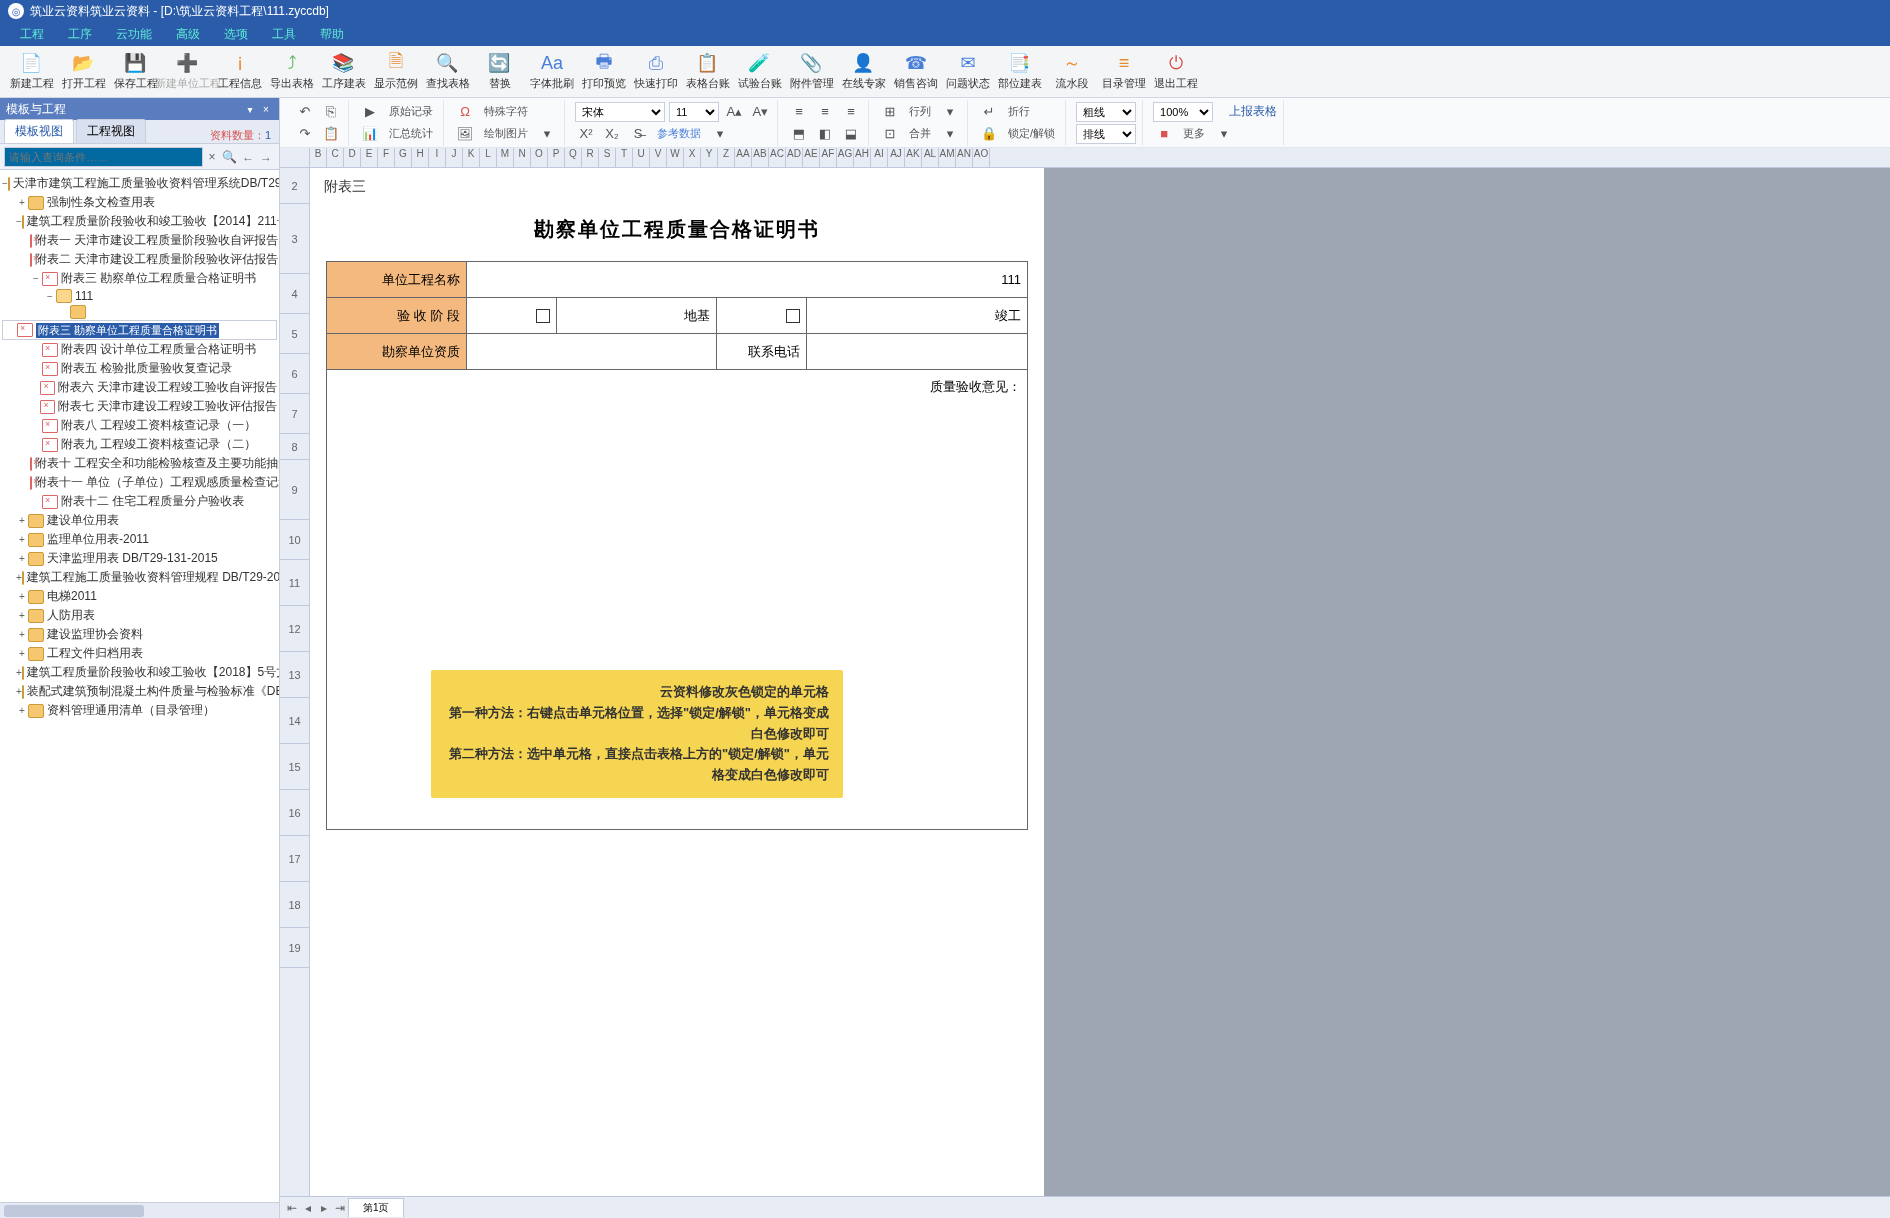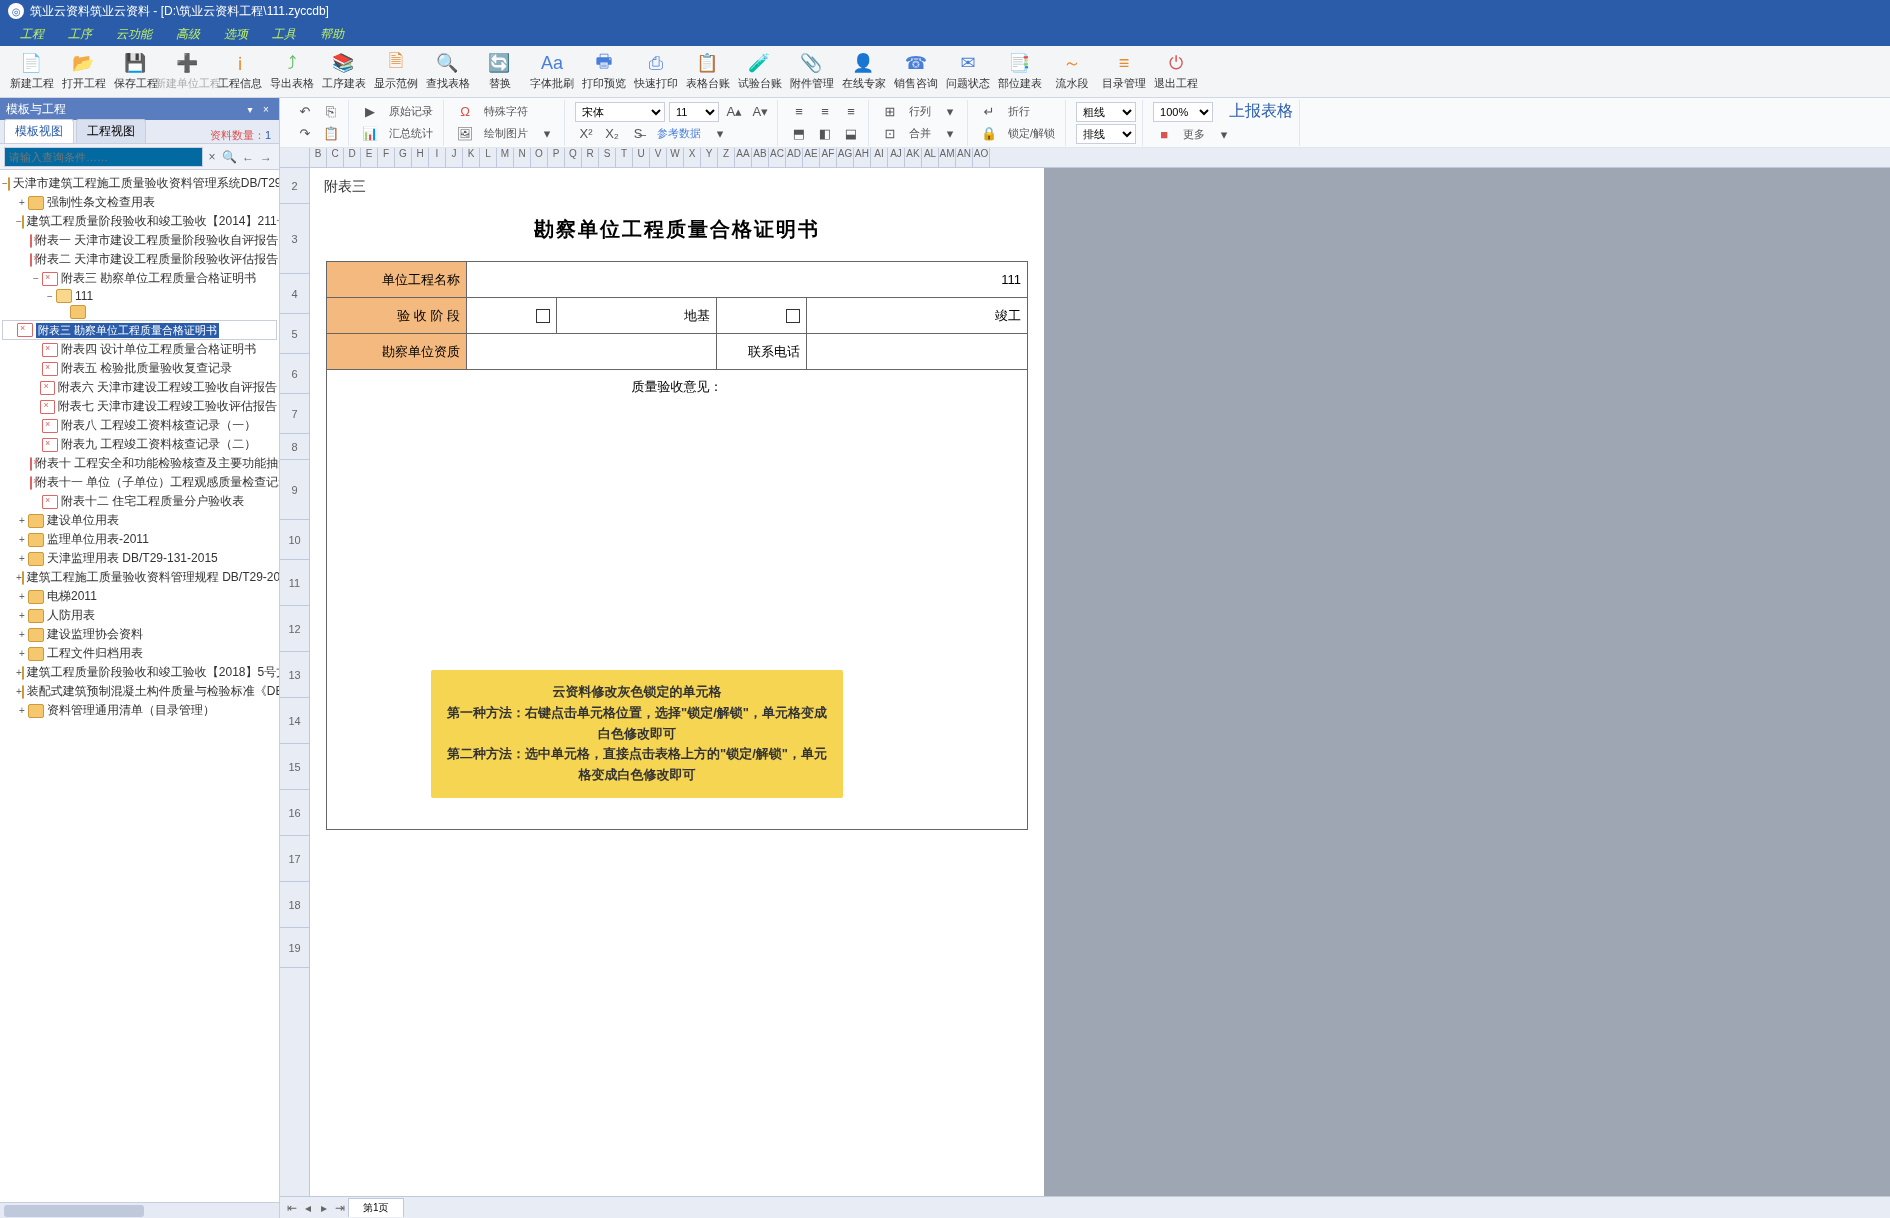--- a/index.html
+++ b/index.html
@@ -6,21 +6,21 @@
 body { background: #fff; font-size: 12px; overflow: hidden; }
 .app { width: 1890px; height: 1218px; display: flex; flex-direction: column; }
 
 
 .titlebar { height: 22px; background: #2a5caa; display: flex; align-items: center; color: #fff; padding: 0 8px; font-size: 12px; }
 .titlebar .icon { width: 16px; height: 16px; border-radius: 50%; background: #fff; margin-right: 6px; display: flex; align-items: center; justify-content: center; color: #2a5caa; font-size: 10px; }
 .titlebar .center { flex: 1; text-align: left; }
 
 
 .menubar { height: 24px; background: #2a5caa; display: flex; align-items: center; padding: 0 8px; }
-.menubar .mi { color: #bef264; padding: 2px 12px; cursor: pointer; font-style: italic; }
+.menubar .mi { color: #5eead4; padding: 2px 12px; cursor: pointer; }
 
 
 .maintoolbar { height: 52px; background: #f4f5f7; border-bottom: 1px solid #d0d6e2; display: flex; align-items: center; padding: 2px 6px; }
 .tb-btn { display: flex; flex-direction: column; align-items: center; justify-content: center; width: 52px; height: 48px; cursor: pointer; border-radius: 3px; }
 .tb-btn .ic { width: 22px; height: 22px; display: flex; align-items: center; justify-content: center; font-size: 18px; }
 .tb-btn .lbl { font-size: 11px; color: #333; margin-top: 2px; white-space: nowrap; }
 .tb-btn.disabled .lbl { color: #aaa; }
 
 
 .bodyrow { flex: 1; display: flex; min-height: 0; }
@@ -57,39 +57,39 @@
 
 
 .ribbon { height: 50px; background: #f9fafc; border-bottom: 1px solid #e2e6ee; display: flex; align-items: center; padding: 2px 8px; gap: 4px; }
 .ribbon .grp { display: flex; flex-direction: column; gap: 2px; padding: 2px 6px; border-right: 1px solid #e2e6ee; height: 46px; justify-content: center; }
 .ribbon .row { display: flex; align-items: center; gap: 4px; }
 .rb { width: 22px; height: 20px; display: flex; align-items: center; justify-content: center; cursor: pointer; border-radius: 2px; color: #555; font-size: 13px; }
 .rb.txt { width: auto; padding: 0 4px; font-size: 11px; }
 .rb.color-red { color: #d9534f; }
 .rb.color-blue { color: #4a7fd9; }
 .sel { height: 20px; border: 1px solid #c8cedc; background: #fff; font-size: 11px; padding: 0 2px; }
-.lnk { color: #2a5caa; cursor: pointer; font-size: 16px; margin-left: 12px; }
+.lnk { color: #2a5caa; cursor: pointer; font-size: 12px; margin-left: 12px; }
 .sheet-gutter-top { height: 20px; background: #e8ecf4; border-bottom: 1px solid #c0c8dc; display: flex; }
 .corner { width: 30px; border-right: 1px solid #c0c8dc; background: #e8ecf4; }
 .colhdrs { flex: 1; display: flex; }
 .ch { width: 17px; border-right: 1px solid #c0c8dc; text-align: center; font-size: 10px; color: #666; }
 .sheet-body { flex: 1; display: flex; flex-direction: column; min-height: 0; background: #9ea5b3; }
 .sheet-main { flex: 1; display: flex; min-height: 0; }
 .rowhdrs { width: 30px; background: #e8ecf4; border-right: 1px solid #c0c8dc; }
 .rh { height: 38px; border-bottom: 1px solid #c0c8dc; display: flex; align-items: center; justify-content: center; font-size: 11px; color: #666; }
 .doc-canvas { flex: 1; background: #9ea5b3; overflow: auto; position: relative; }
 .page { width: 734px; background: #fff; margin: 0; min-height: 1100px; position: relative; }
 
 
 .doc-sec-label { position: absolute; left: 14px; top: 10px; font-size: 14px; color: #333; }
 .doc-title { text-align: center; font-size: 20px; font-weight: bold; padding: 48px 0 18px; letter-spacing: 2px; }
 .doc-table { width: 702px; margin: 0 auto; border-collapse: collapse; }
 .doc-table td { border: 1px solid #666; padding: 8px 6px; font-size: 13px; text-align: right; height: 36px; }
 .doc-table td.hdr { background: #f4b97e; }
-.doc-table td.left { text-align: center; vertical-align: top; }
+.doc-table td.left { text-align: right; vertical-align: top; }
 .chk { display: inline-block; width: 14px; height: 14px; border: 1px solid #333; vertical-align: middle; }
 .note-box { position: absolute; left: 104px; top: 300px; width: 412px; background: #f5d552; border-radius: 2px; padding: 12px 14px; font-size: 13px; line-height: 1.6; color: #333; font-weight: bold; }
 
 .sheet-tabs { height: 22px; background: #e8ecf4; border-top: 1px solid #c0c8dc; display: flex; align-items: center; padding: 0 4px; }
 .sheet-tabs .nav { width: 16px; text-align: center; cursor: pointer; color: #666; }
 .sheet-tabs .tab { padding: 2px 14px; background: #fff; border: 1px solid #c0c8dc; border-bottom: none; font-size: 10px; }
 
 
 .c-orange { color: #e78b2f; } .c-green { color: #5cb85c; } .c-blue { color: #4a7fd9; }
 .c-purple { color: #8a6fc9; } .c-red { color: #d9534f; } .c-teal { color: #3aa6a6; }

